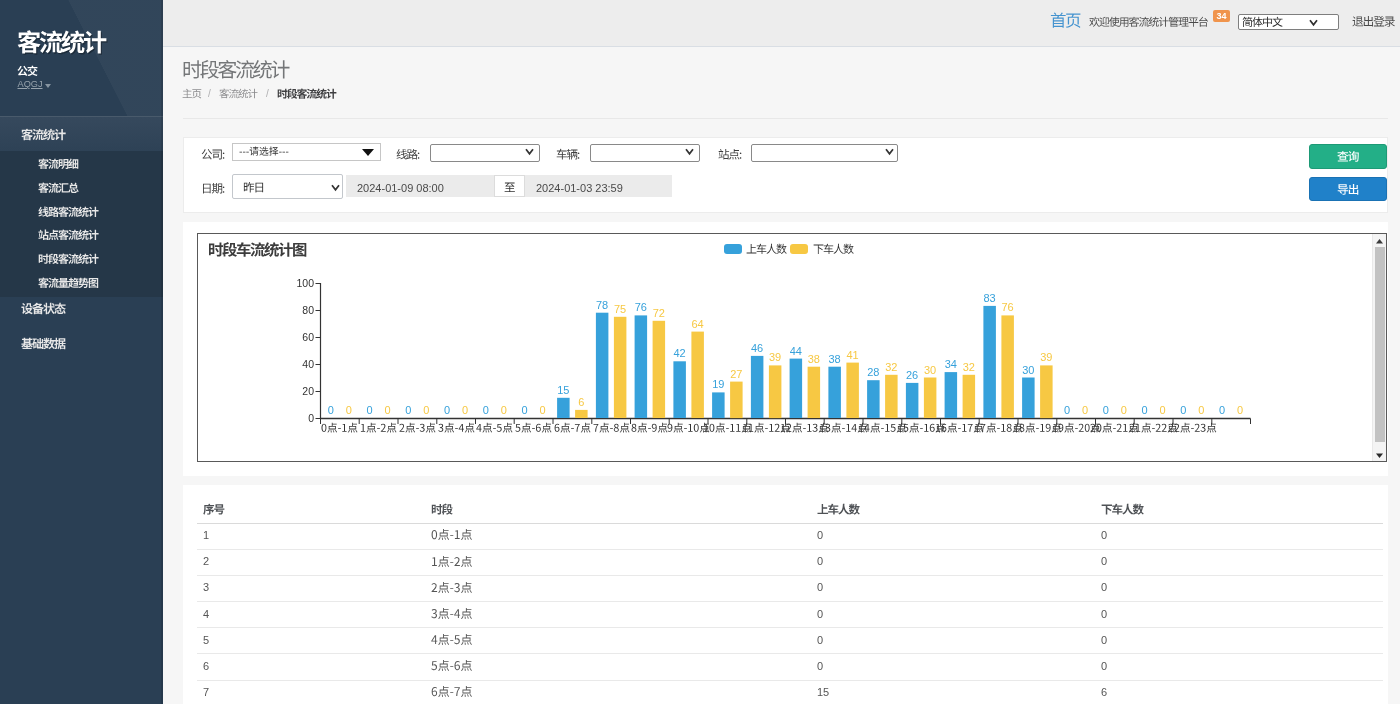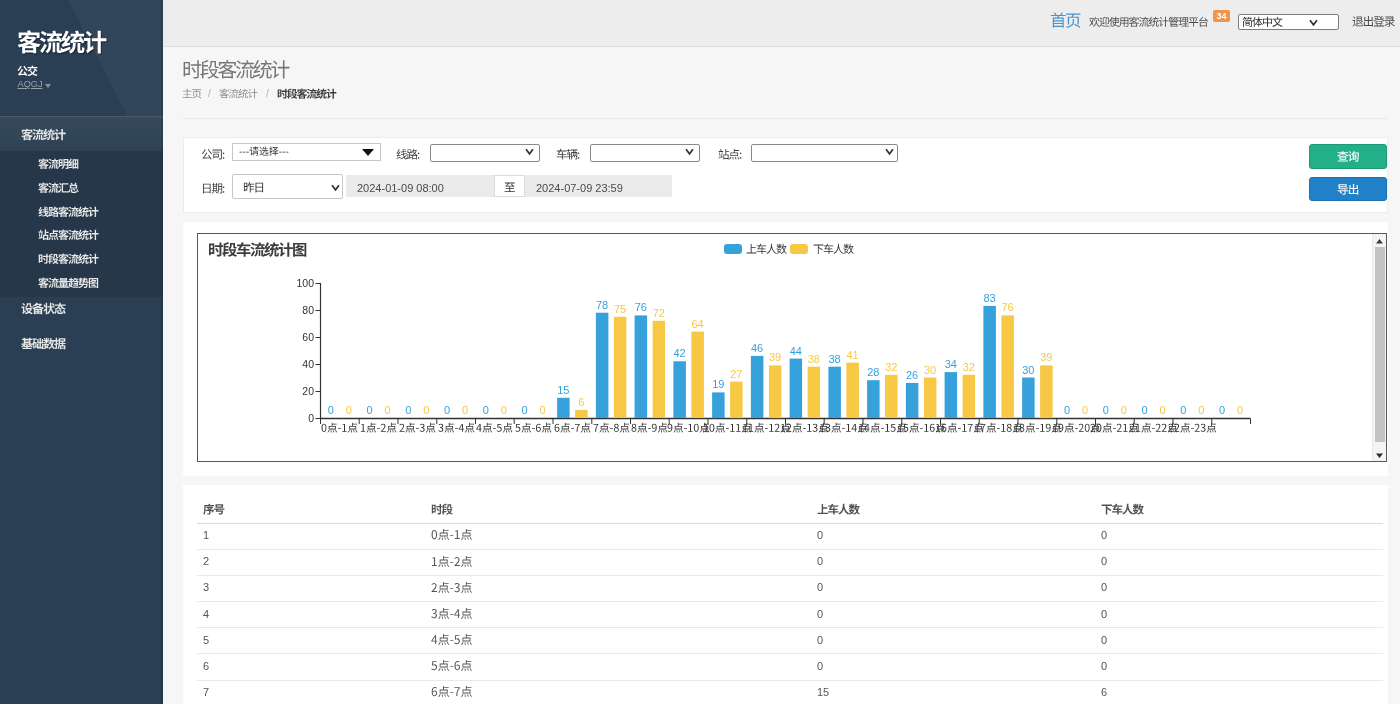--- a/index.html
+++ b/index.html
@@ -117,21 +117,21 @@
 <svg style="position:absolute;left:330.5px;top:183.5px" width="9" height="8">
       <path d="M1 1.2 L4.5 5.8 L8 1.2" stroke="#333" stroke-width="1.7" fill="none"></path>
     </svg>
 <div style="position:absolute;left:346px;top:175px;width:148px;height:22px;background:#EBEBEB;"></div>
 <div style="position:absolute;left:357px;top:182.0px;font:normal 11px 'Liberation Sans',sans-serif;color:#4A4A4A;white-space:nowrap;line-height:13.2px;">2024-01-09 08:00</div>
 <div style="position:absolute;left:494px;top:175px;width:31px;height:22px;background:#FFF;border:1px solid #DCDCDC;box-sizing:border-box;"></div>
 <svg style="position:absolute;left:504.0px;top:179.9px;overflow:visible" width="12" height="16" viewBox="0 -11.6 12 16">
       <path fill="#333" d="M0.9 -9.1H10.6V-8.2H0.9ZM1.6 -3.3H10.0V-2.5H1.6ZM0.6 -0.3H10.9V0.5H0.6ZM5.3 -4.8H6.2V0.2H5.3ZM6.9 -7.3 7.5 -7.7Q8.1 -7.4 8.6 -6.9Q9.2 -6.4 9.7 -5.9Q10.2 -5.5 10.5 -5.0L9.8 -4.5Q9.5 -4.9 9.0 -5.4Q8.5 -5.9 8.0 -6.4Q7.4 -6.9 6.9 -7.3ZM1.7 -4.9Q1.7 -5.0 1.6 -5.1Q1.6 -5.3 1.5 -5.5Q1.5 -5.6 1.4 -5.7Q1.6 -5.8 1.8 -5.9Q2.0 -6.1 2.2 -6.3Q2.3 -6.4 2.6 -6.6Q2.8 -6.9 3.1 -7.2Q3.4 -7.6 3.8 -8.0Q4.1 -8.4 4.4 -8.8L5.3 -8.6Q4.6 -7.6 3.9 -6.8Q3.1 -5.9 2.4 -5.4V-5.3Q2.4 -5.3 2.3 -5.3Q2.2 -5.3 2.0 -5.2Q1.9 -5.1 1.8 -5.0Q1.7 -5.0 1.7 -4.9ZM1.7 -4.9V-5.5L2.3 -5.8L9.2 -6.1Q9.2 -5.9 9.2 -5.7Q9.3 -5.5 9.3 -5.4Q7.7 -5.3 6.5 -5.2Q5.3 -5.2 4.5 -5.1Q3.7 -5.1 3.2 -5.1Q2.7 -5.0 2.4 -5.0Q2.1 -5.0 2.0 -4.9Q1.8 -4.9 1.7 -4.9Z"></path>
     </svg>
 <div style="position:absolute;left:525px;top:175px;width:147px;height:22px;background:#EBEBEB;"></div>
-<div style="position:absolute;left:536px;top:182.0px;font:normal 11px 'Liberation Sans',sans-serif;color:#4A4A4A;white-space:nowrap;line-height:13.2px;">2024-07-09 23:59</div>
+<div style="position:absolute;left:536px;top:182.0px;font:normal 11px 'Liberation Sans',sans-serif;color:#4A4A4A;white-space:nowrap;line-height:13.2px;">2024-01-03 23:59</div>
 <div style="position:absolute;left:1309px;top:143.5px;width:78px;height:25px;background:#23AF87;border:1px solid #1D9A76;border-radius:3px;box-sizing:border-box;"></div>
 <svg style="position:absolute;left:1337.3px;top:148.9px;overflow:visible" width="23" height="16" viewBox="0 -11.8 23 16">
       <path fill="#FFFFFF" d="M3.6 -2.6V-1.8H8.1V-2.6ZM3.6 -4.1V-3.3H8.1V-4.1ZM2.5 -4.9H9.2V-1.0H2.5ZM0.6 -8.5H11.1V-7.5H0.6ZM5.3 -9.9H6.4V-5.2H5.3ZM4.7 -8.2 5.6 -7.9Q5.3 -7.3 4.8 -6.7Q4.2 -6.2 3.6 -5.7Q3.0 -5.3 2.4 -4.9Q1.7 -4.5 1.1 -4.3Q1.0 -4.4 0.9 -4.6Q0.7 -4.7 0.6 -4.9Q0.5 -5.0 0.4 -5.2Q1.0 -5.4 1.6 -5.7Q2.3 -6.0 2.8 -6.4Q3.4 -6.8 3.9 -7.3Q4.4 -7.7 4.7 -8.2ZM6.9 -8.2Q7.3 -7.7 7.8 -7.3Q8.3 -6.9 8.8 -6.5Q9.4 -6.1 10.1 -5.8Q10.7 -5.5 11.4 -5.3Q11.3 -5.2 11.1 -5.0Q11.0 -4.8 10.9 -4.7Q10.7 -4.5 10.7 -4.4Q10.0 -4.6 9.3 -5.0Q8.7 -5.3 8.1 -5.8Q7.5 -6.2 7.0 -6.8Q6.4 -7.3 6.0 -7.9ZM0.8 -0.4H11.0V0.6H0.8Z M11.9 -9.1 12.6 -9.7Q12.9 -9.4 13.3 -9.1Q13.6 -8.8 13.9 -8.5Q14.2 -8.2 14.3 -7.9L13.5 -7.2Q13.3 -7.4 13.1 -7.8Q12.8 -8.1 12.5 -8.4Q12.2 -8.8 11.9 -9.1ZM12.7 0.6 12.5 -0.4 12.7 -0.8 14.9 -2.4Q15.0 -2.2 15.1 -1.9Q15.2 -1.6 15.3 -1.5Q14.5 -0.9 14.0 -0.5Q13.5 -0.2 13.3 0.1Q13.0 0.3 12.9 0.4Q12.8 0.5 12.7 0.6ZM11.2 -6.3H13.4V-5.2H11.2ZM12.7 0.6Q12.6 0.5 12.5 0.3Q12.4 0.1 12.3 -0.0Q12.2 -0.2 12.1 -0.3Q12.3 -0.4 12.5 -0.7Q12.7 -1.0 12.7 -1.4V-6.3H13.8V-0.5Q13.8 -0.5 13.7 -0.5Q13.6 -0.4 13.4 -0.2Q13.2 -0.1 13.1 0.0Q12.9 0.2 12.8 0.4Q12.7 0.5 12.7 0.6ZM16.6 -9.9 17.7 -9.6Q17.4 -8.8 17.0 -8.0Q16.6 -7.3 16.2 -6.6Q15.7 -5.9 15.2 -5.4Q15.1 -5.5 15.0 -5.6Q14.8 -5.7 14.6 -5.9Q14.4 -6.0 14.3 -6.1Q14.8 -6.6 15.2 -7.2Q15.6 -7.8 16.0 -8.5Q16.3 -9.2 16.6 -9.9ZM16.5 -8.2H21.1V-7.2H16.0ZM20.7 -8.2H21.8Q21.8 -8.2 21.8 -8.1Q21.8 -8.0 21.8 -7.9Q21.8 -7.7 21.8 -7.7Q21.7 -5.6 21.7 -4.2Q21.6 -2.7 21.5 -1.8Q21.4 -0.9 21.3 -0.4Q21.2 0.1 21.0 0.3Q20.8 0.6 20.6 0.7Q20.4 0.9 20.0 0.9Q19.7 0.9 19.3 0.9Q18.8 0.9 18.3 0.9Q18.3 0.7 18.2 0.4Q18.1 0.1 18.0 -0.2Q18.5 -0.1 18.9 -0.1Q19.4 -0.1 19.6 -0.1Q19.7 -0.1 19.8 -0.1Q19.9 -0.2 20.0 -0.3Q20.2 -0.5 20.3 -0.9Q20.4 -1.4 20.5 -2.3Q20.6 -3.2 20.6 -4.6Q20.7 -6.0 20.7 -8.0ZM16.3 -4.2H19.0V-3.3H16.3ZM16.4 -6.2H19.4V-1.4H16.4V-2.3H18.4V-5.3H16.4ZM15.6 -6.2H16.7V-0.7H15.6Z"></path>
     </svg>
 <div style="position:absolute;left:1309px;top:176.5px;width:78px;height:24px;background:#2081C9;border:1px solid #1A72B4;border-radius:3px;box-sizing:border-box;"></div>
 <svg style="position:absolute;left:1337.3px;top:181.9px;overflow:visible" width="23" height="16" viewBox="0 -11.8 23 16">
       <path fill="#FFFFFF" d="M0.7 -3.5H11.1V-2.5H0.7ZM7.5 -4.3H8.6V-0.2Q8.6 0.2 8.5 0.5Q8.3 0.7 8.0 0.8Q7.6 0.9 7.0 0.9Q6.5 1.0 5.6 1.0Q5.6 0.7 5.5 0.5Q5.4 0.2 5.2 -0.0Q5.6 -0.0 6.0 -0.0Q6.4 -0.0 6.7 -0.0Q7.1 -0.0 7.2 -0.0Q7.3 -0.0 7.4 -0.1Q7.5 -0.1 7.5 -0.3ZM2.4 -2.0 3.1 -2.7Q3.5 -2.4 3.9 -2.1Q4.3 -1.7 4.6 -1.4Q5.0 -1.0 5.2 -0.7L4.3 0.0Q4.2 -0.3 3.8 -0.6Q3.5 -1.0 3.1 -1.4Q2.8 -1.7 2.4 -2.0ZM1.5 -9.0H2.7V-6.1Q2.7 -5.9 2.8 -5.7Q2.9 -5.6 3.2 -5.6Q3.6 -5.5 4.2 -5.5Q4.4 -5.5 4.7 -5.5Q5.0 -5.5 5.4 -5.5Q5.9 -5.5 6.3 -5.5Q6.8 -5.5 7.3 -5.5Q7.7 -5.5 8.1 -5.5Q8.4 -5.5 8.6 -5.5Q9.1 -5.5 9.3 -5.6Q9.6 -5.6 9.7 -5.8Q9.8 -6.0 9.8 -6.4Q10.1 -6.3 10.4 -6.2Q10.7 -6.1 10.9 -6.1Q10.8 -5.5 10.6 -5.2Q10.4 -4.8 9.9 -4.7Q9.5 -4.6 8.7 -4.6Q8.6 -4.6 8.2 -4.6Q7.9 -4.6 7.4 -4.6Q7.0 -4.6 6.5 -4.6Q6.0 -4.6 5.5 -4.6Q5.0 -4.6 4.7 -4.6Q4.4 -4.6 4.3 -4.6Q3.2 -4.6 2.6 -4.7Q2.0 -4.9 1.8 -5.2Q1.5 -5.5 1.5 -6.1ZM1.9 -7.5H8.6V-8.6H1.5V-9.5H9.7V-6.6H1.9Z M15.9 -9.9H17.2V-0.2H15.9ZM20.1 -4.0H21.3V1.0H20.1ZM12.4 -8.9H13.6V-5.8H19.6V-8.9H20.8V-4.7H12.4ZM11.8 -4.0H13.1V-0.8H20.7V0.3H11.8Z"></path>
     </svg>
 <div style="position:absolute;left:183px;top:222px;width:1205px;height:254px;background:#FFF;"></div>
 <div style="position:absolute;left:197px;top:233px;width:1190px;height:229px;background:#FFF;border:1px solid #595959;box-sizing:border-box;"></div>

